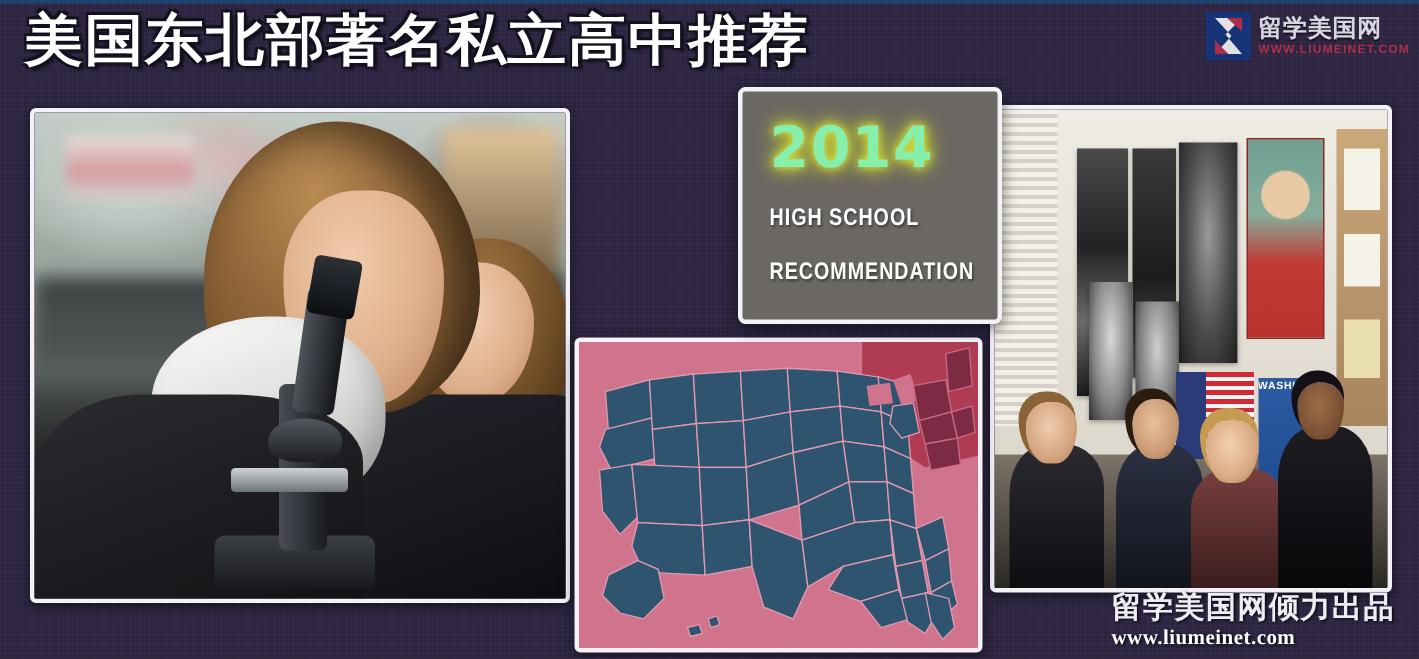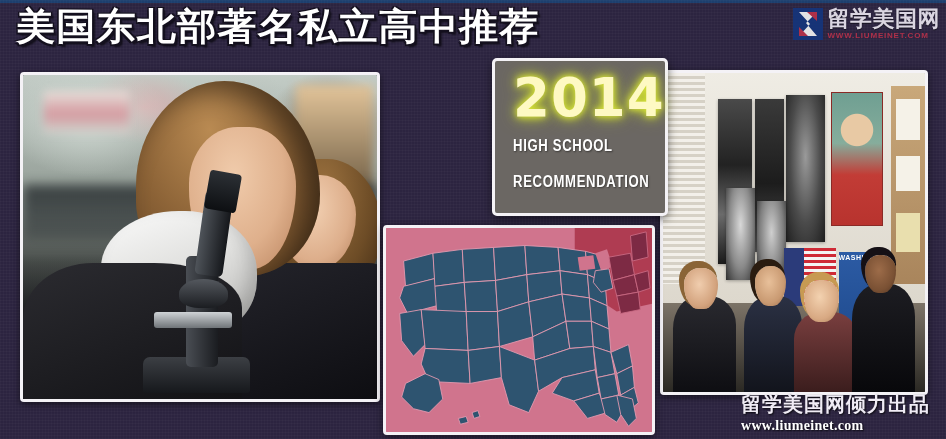--- a/index.html
+++ b/index.html
@@ -71,21 +71,21 @@
     width: 30px;
     height: 32px;
     position: relative;
     background: #15357c;
     flex: 0 0 auto;
   }
   .brand-mark svg { display: block; }
   .brand-text { line-height: 1; }
   .brand-cn {
     font-family: "DejaVu Sans", "Liberation Sans", sans-serif;
-    font-size: 22px;
+    font-size: 16px;
     font-weight: bold;
     color: #e9e5ef;
     letter-spacing: 0.5px;
     text-shadow: 0 1px 1px rgba(0,0,0,0.6);
   }
   .brand-url {
     margin-top: 2px;
     font-family: "Liberation Sans", sans-serif;
     font-size: 8px;
     font-weight: bold;
@@ -310,24 +310,24 @@
     z-index: 4;
     background: #6b6763;
     border: 3px solid #f4f2f6;
     border-radius: 5px;
     box-sizing: border-box;
     box-shadow: 0 3px 10px rgba(0,0,0,0.5);
     padding: 14px 0 0 18px;
   }
   .year {
     font-family: "DejaVu Sans", "Liberation Sans", sans-serif;
-    font-size: 53px;
+    font-size: 38px;
     font-weight: bold;
     line-height: 46px;
-    color: #fef9c3;
+    color: #86efac;
     letter-spacing: 1px;
     text-shadow:
       0 0 6px #d9e53a,
       0 0 11px #c9d82c,
       0 0 18px rgba(201,216,44,0.65);
   }
   .sub-line {
     font-family: "Liberation Sans", sans-serif;
     font-size: 16px;
     font-weight: bold;

